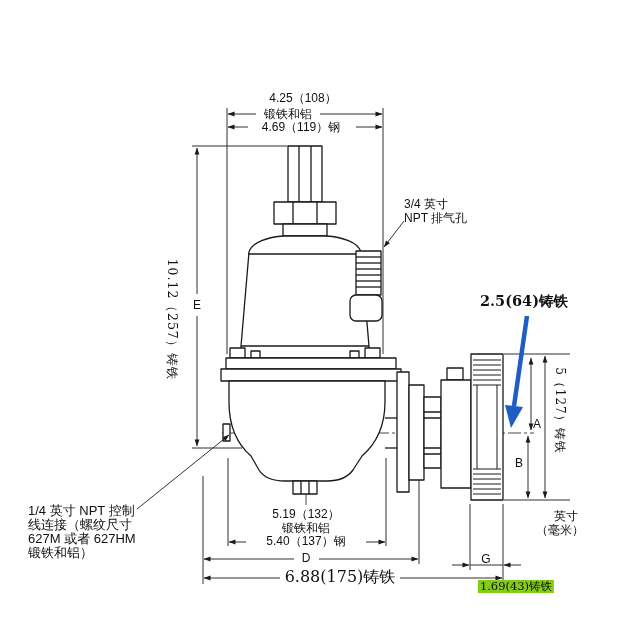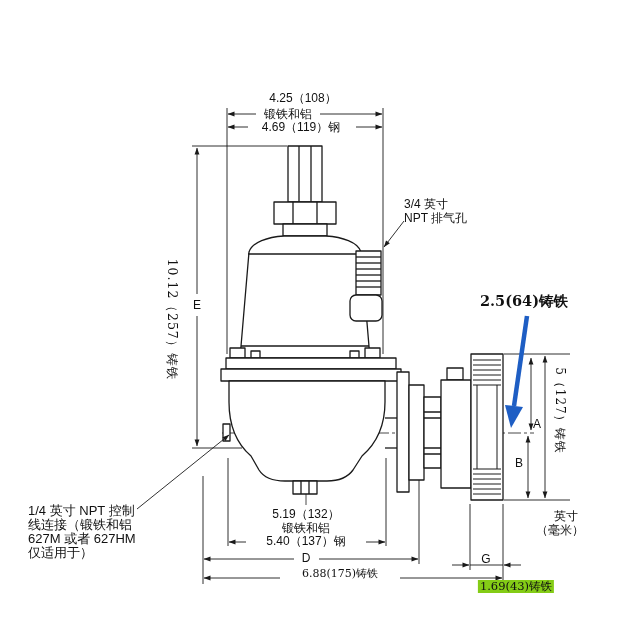--- a/index.html
+++ b/index.html
@@ -178,29 +178,29 @@
 
   <div class="lbl" style="left:404px; top:170px;">3/4 英寸</div>
   <div class="lbl" style="left:404px; top:184px;">NPT 排气孔</div>
 
   <div class="lbl c serif big" style="left:524px; top:265px;">2.5(64)铸铁</div>
   <div class="vtext" style="left:489px; top:374px; width:140px; font-size:12px;">5（127）铸铁</div>
   <div class="lbl c" style="left:537px; top:390px;">A</div>
   <div class="lbl c" style="left:519px; top:429px;">B</div>
 
   <div class="lbl small" style="left:28px; top:476px;">1/4 英寸 NPT 控制</div>
-  <div class="lbl small" style="left:28px; top:490px;">线连接（锻铁和铝</div>
+  <div class="lbl small" style="left:28px; top:490px;">线连接（螺纹尺寸</div>
   <div class="lbl small" style="left:28px; top:504px;">627M 或者 627HM</div>
-  <div class="lbl small" style="left:28px; top:518px;">仅适用于）</div>
+  <div class="lbl small" style="left:28px; top:518px;">锻铁和铝）</div>
 
   <div class="lbl c" style="left:306px; top:480px;">5.19（132）</div>
   <div class="lbl c" style="left:306px; top:494px;">锻铁和铝</div>
   <div class="lbl c" style="left:306px; top:507px;">5.40（137）钢</div>
   <div class="lbl c" style="left:306px; top:524px;">D</div>
-  <div class="lbl c serif" style="left:340px; top:540px; font-size:11px;">6.88(175)铸铁</div>
+  <div class="lbl c serif" style="left:340px; top:540px; font-size:16px;">6.88(175)铸铁</div>
 
   <div class="lbl c" style="left:486px; top:525px;">G</div>
   <div class="lbl c serif" style="left:516px; top:552px; font-size:11.5px; background:#84cc16; padding:0 2px;">1.69(43)铸铁</div>
 
   <div class="lbl c" style="left:566px; top:482px;text-align:center;">英寸</div>
   <div class="lbl c" style="left:560px; top:496px;">（毫米）</div>
 
 </div>
 
 </body></html>

